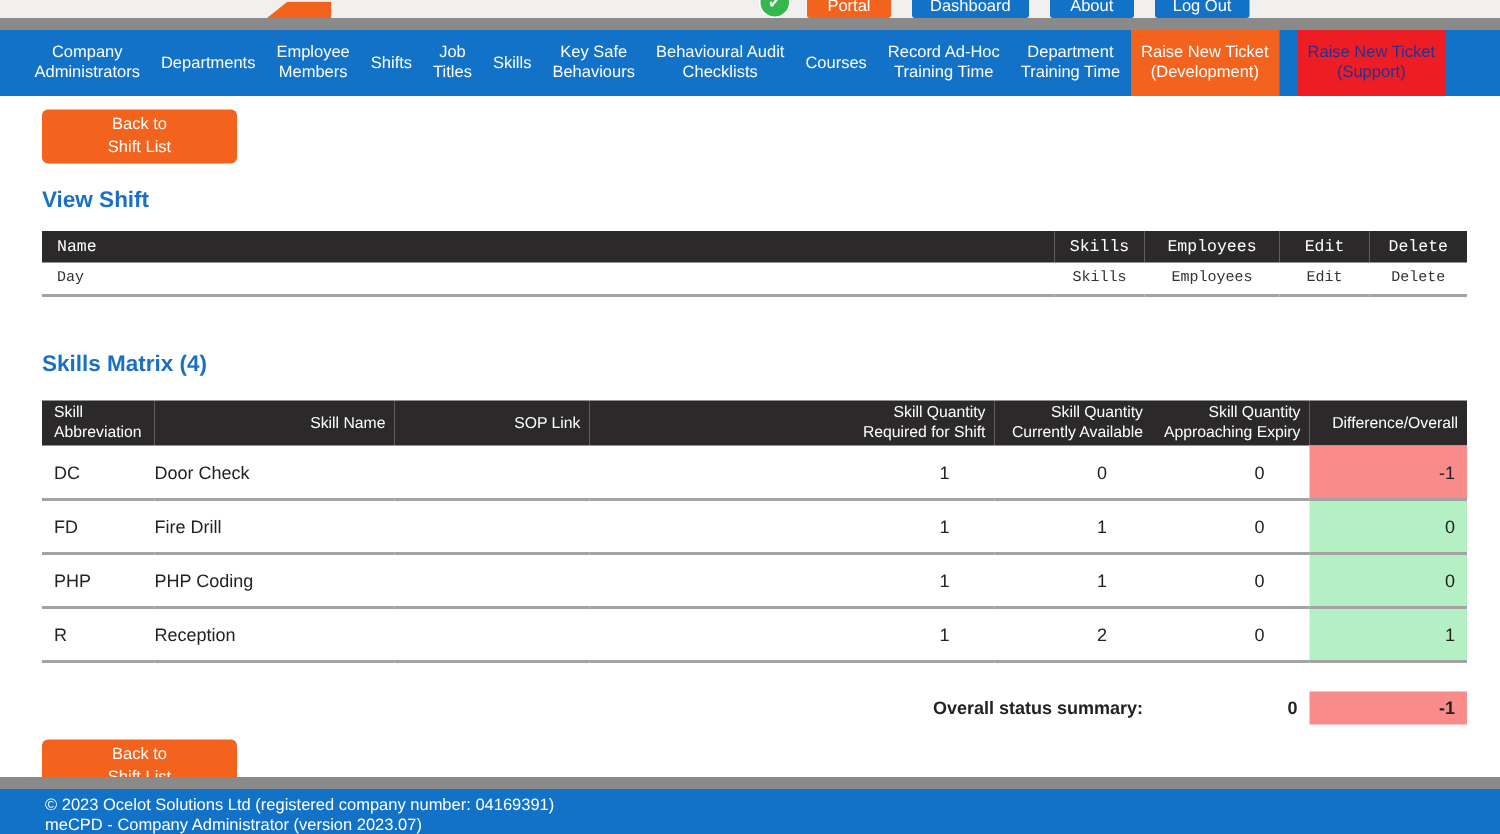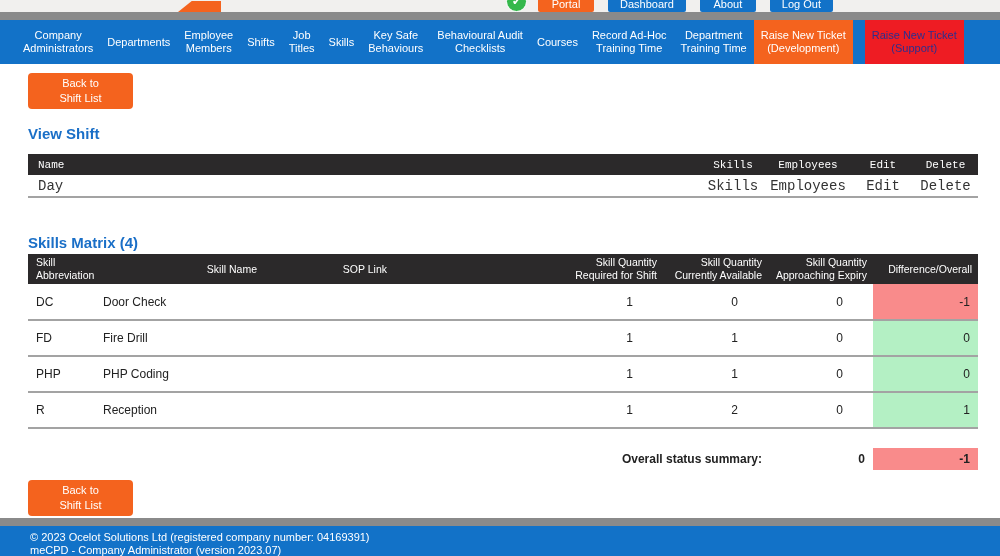--- a/index.html
+++ b/index.html
@@ -42,21 +42,21 @@
     display:flex; align-items:center; justify-content:center; text-align:center;
     color:#fff; font-size:11px; line-height:13px; padding:0 7px;
     white-space:pre-line; cursor:pointer;
   }
   .nav-item.orange { background:var(--brand-orange); }
   .nav-item.red { background:var(--brand-red); color:#2d2f8e; margin-left:12px; }
 
   
   .content { padding:0 22px 0 28px; }
   .btn-back {
-    display:block; margin-top:9px; width:105px; height:36px;
+    display:block; margin-top:9px; width:130px; height:36px;
     background:var(--brand-orange); color:#fff; font-size:11px; line-height:15px;
     text-align:center; border:none; border-radius:4px; white-space:pre-line;
     font-family:inherit; padding:3px 0; cursor:pointer;
   }
   .btn-back.bottom { margin-top:10px; }
 
   .section-title { color:var(--heading-blue); font-size:15px; font-weight:bold; margin:0; line-height:17px; }
   .vs-title { margin-top:16px; }
   .sm-title { margin-top:36px; }
 
@@ -66,26 +66,26 @@
   .vs-table { margin-top:12px;font-family:Liberation Mono, monospace; }
   .vs-table th {
     background:var(--header-dark); color:#fff; font-size:11px; font-weight:normal;
     height:21px; padding:0;
   }
   th.vsc0 { text-align:left; padding-left:10px; }
   .vsc1 { width:60px; text-align:center; }
   .vsc2 { width:90px; text-align:center; }
   .vsc3 { width:60px; text-align:center; }
   .vsc4 { width:65px; text-align:center; }
-  .vs-table td { height:22px; font-size:14px; color:#333; border-bottom:2px solid #a3a3a3; padding:0; }
+  .vs-table td { height:22px; font-size:10px; color:#333; border-bottom:2px solid #a3a3a3; padding:0; }
   td.vsc0 { padding-left:10px; }
   .vs-link { cursor:pointer; }
 
   
-  .sm-table { margin-top:3px; }
+  .sm-table { margin-top:16px; }
   .sm-table th {
     background:var(--header-dark); color:#fff; font-size:10.5px; font-weight:normal;
     height:30px; line-height:13px; white-space:pre-line; padding:2px 6px 2px 0;
     text-align:right; vertical-align:middle;
   }
   .sc0 { width:75px; }
   th.sc0 { text-align:left; padding-left:8px; }
   .sc2 { width:130px; }
   .sc3 { width:270px; }
   .sc4 { width:105px; }

